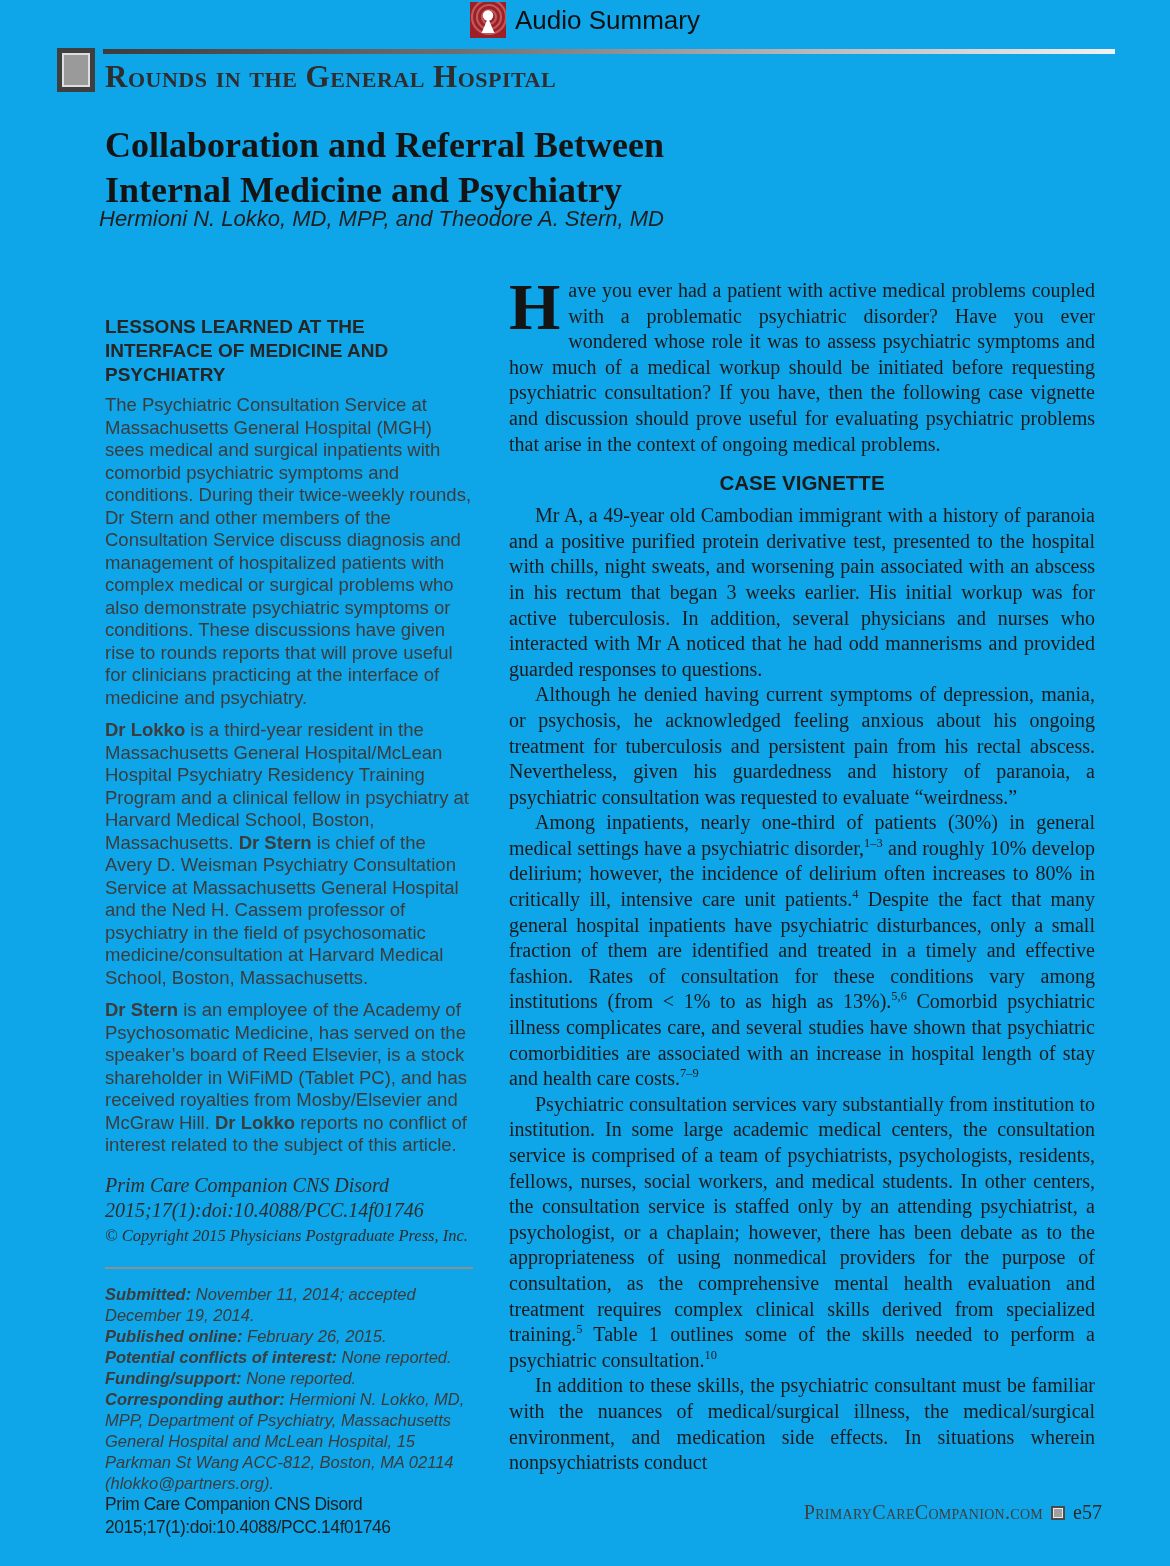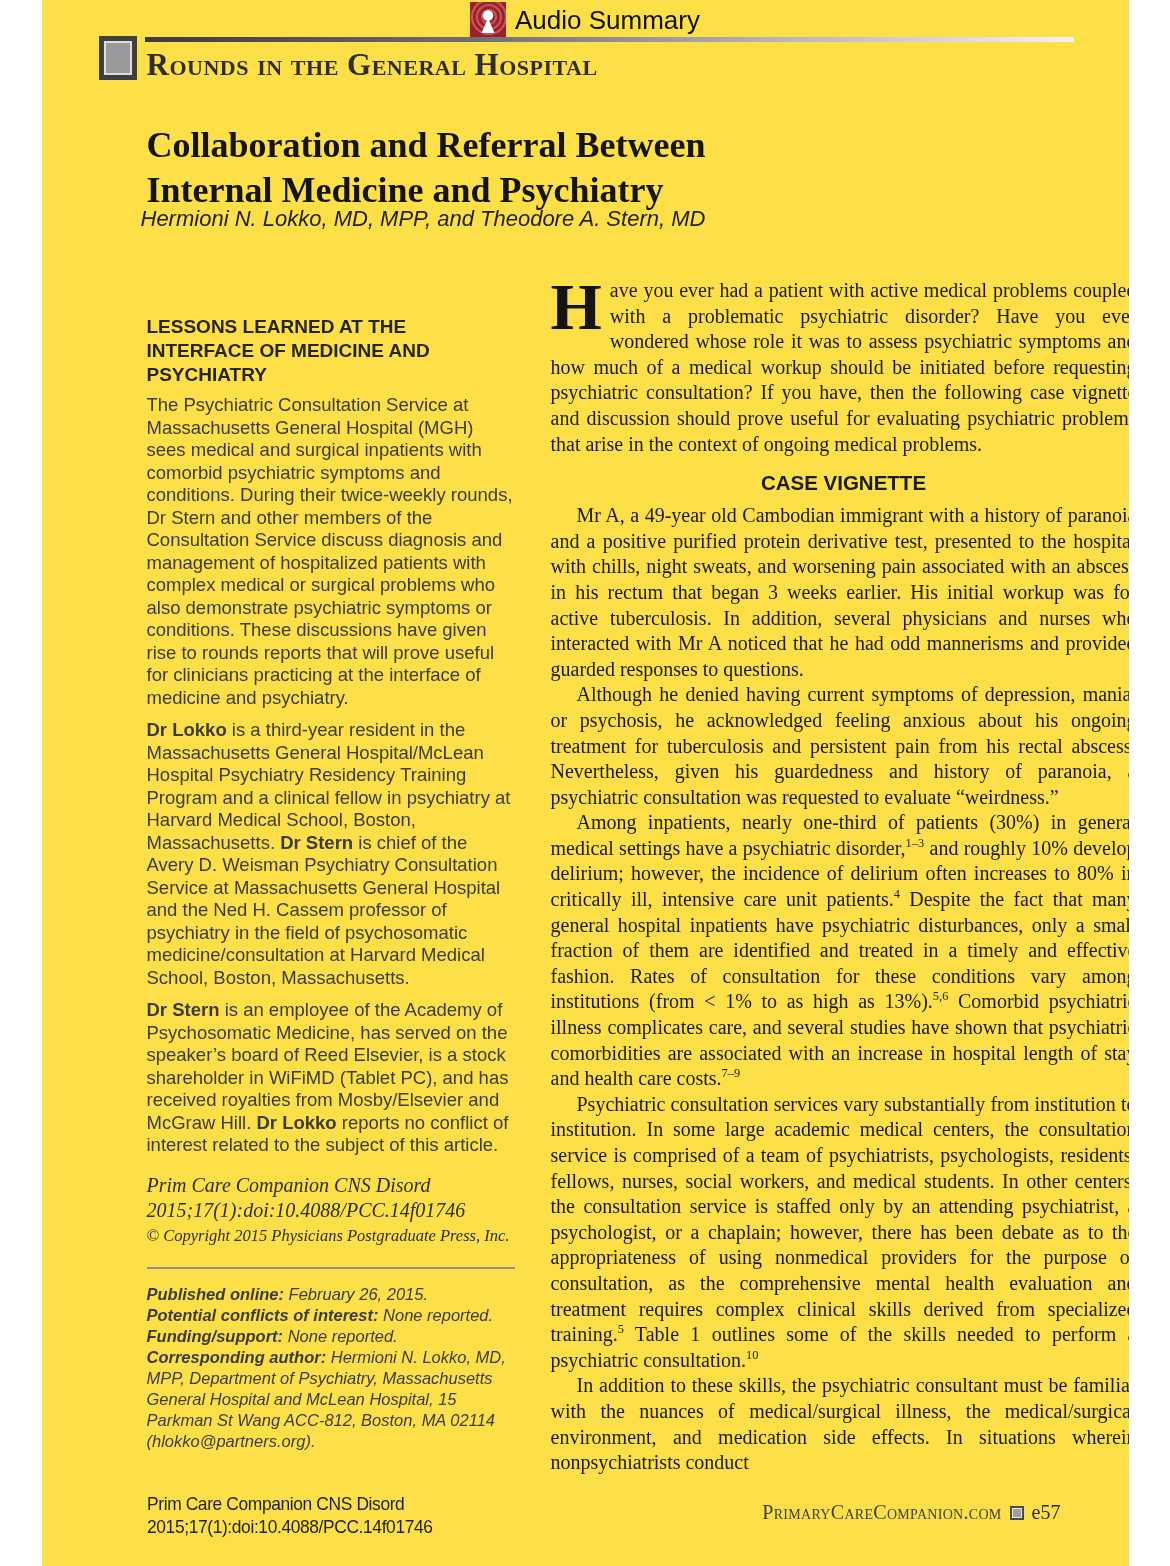--- a/index.html
+++ b/index.html
@@ -1,34 +1,34 @@
 <!DOCTYPE html>
 <html><head>
 <meta charset="utf-8">
 <style>
   * { margin:0; padding:0; box-sizing:border-box; }
   html,body { background:#ffffff; }
   .page {
-    position:relative; width:1087px; height:1566px; margin:0 auto;
-    background:#fde047; overflow:hidden;
+    position:relative; width:1170px; height:1566px; margin:0 auto;
+    background:#0ea5e9; overflow:hidden;
     font-family:"Liberation Serif", serif; color:#1c1c1c;
   }
 
   
   .audio-bar {
     position:absolute; top:2px; left:0; width:100%;
     display:flex; justify-content:center; align-items:center; gap:9px;
     cursor:pointer;
   }
   .audio-bar .audio-label {
     font-family:"Liberation Sans", sans-serif; font-size:26px; color:#101010;
   }
 
   
-  .kicker-band { position:absolute; top:34px; left:57px; right:55px; height:56px; }
+  .kicker-band { position:absolute; top:46px; left:57px; right:55px; height:56px; }
   .kicker-icon { position:absolute; top:2px; left:0; width:38px; height:44px;
     background:#3f3f3f; padding:5px; }
   .kicker-icon .inner { width:100%; height:100%; background:#9a9a9a; border:2px solid #dedede; }
   .kicker-rule { position:absolute; top:3px; left:46px; right:0; height:5px;
     background:linear-gradient(to right,#3c3c3c 0%, #6e6e6e 35%, #b9b9b9 70%, #f2f2f2 100%); }
   .kicker-text {
     position:absolute; top:13px; left:48px;
     font-family:"Liberation Serif", serif; font-variant:small-caps;
     font-size:31px; font-weight:600; letter-spacing:0.5px; color:#2e2e2e;
   }
@@ -128,20 +128,21 @@
       <p>The Psychiatric Consultation Service at Massachusetts General Hospital (MGH) sees medical and surgical inpatients with comorbid psychiatric symptoms and conditions. During their twice-weekly rounds, Dr Stern and other members of the Consultation Service discuss diagnosis and management of hospitalized patients with complex medical or surgical problems who also demonstrate psychiatric symptoms or conditions. These discussions have given rise to rounds reports that will prove useful for clinicians practicing at the interface of medicine and psychiatry.</p>
       <p><span style="font-weight: bold;">Dr Lokko</span><span> is a third-year resident in the Massachusetts General Hospital/McLean Hospital Psychiatry Residency Training Program and a clinical fellow in psychiatry at Harvard Medical School, Boston, Massachusetts. </span><span style="font-weight: bold;">Dr Stern</span><span> is chief of the Avery D. Weisman Psychiatry Consultation Service at Massachusetts General Hospital and the Ned H. Cassem professor of psychiatry in the field of psychosomatic medicine/consultation at Harvard Medical School, Boston, Massachusetts.</span></p>
       <p><span style="font-weight: bold;">Dr Stern</span><span> is an employee of the Academy of Psychosomatic Medicine, has served on the speaker’s board of Reed Elsevier, is a stock shareholder in WiFiMD (Tablet PC), and has received royalties from Mosby/Elsevier and McGraw Hill. </span><span style="font-weight: bold;">Dr Lokko</span><span> reports no conflict of interest related to the subject of this article.</span></p>
       <p class="citation">
         <span>Prim Care Companion CNS Disord</span><br>
         <span>2015;17(1):doi:10.4088/PCC.14f01746</span>
       </p>
       <p class="copyright">© Copyright 2015 Physicians Postgraduate Press, Inc.</p>
       <hr class="sidebar-rule">
       <div class="notes">
+        <div class="note"><span class="note-label">Submitted:</span><span> November 11, 2014; accepted December 19, 2014.</span></div>
         <div class="note"><span class="note-label">Published online:</span><span> February 26, 2015.</span></div>
         <div class="note"><span class="note-label">Potential conflicts of interest:</span><span> None reported.</span></div>
         <div class="note"><span class="note-label">Funding/support:</span><span> None reported.</span></div>
         <div class="note"><span class="note-label">Corresponding author:</span><span> Hermioni N. Lokko, MD, MPP, Department of Psychiatry, Massachusetts General Hospital and McLean Hospital, 15 Parkman St Wang ACC-812, Boston, MA 02114 (hlokko@partners.org).</span></div>
       </div>
     </aside>
 
     <section class="maincol">
       <p class="no-indent">
         <span class="dropcap">H</span><span>ave you ever had a patient with active medical problems coupled with a problematic psychiatric disorder? Have you ever wondered whose role it was to assess psychiatric symptoms and how much of a medical workup should be initiated before requesting psychiatric consultation? If you have, then the following case vignette and discussion should prove useful for evaluating psychiatric problems that arise in the context of ongoing medical problems.</span>

